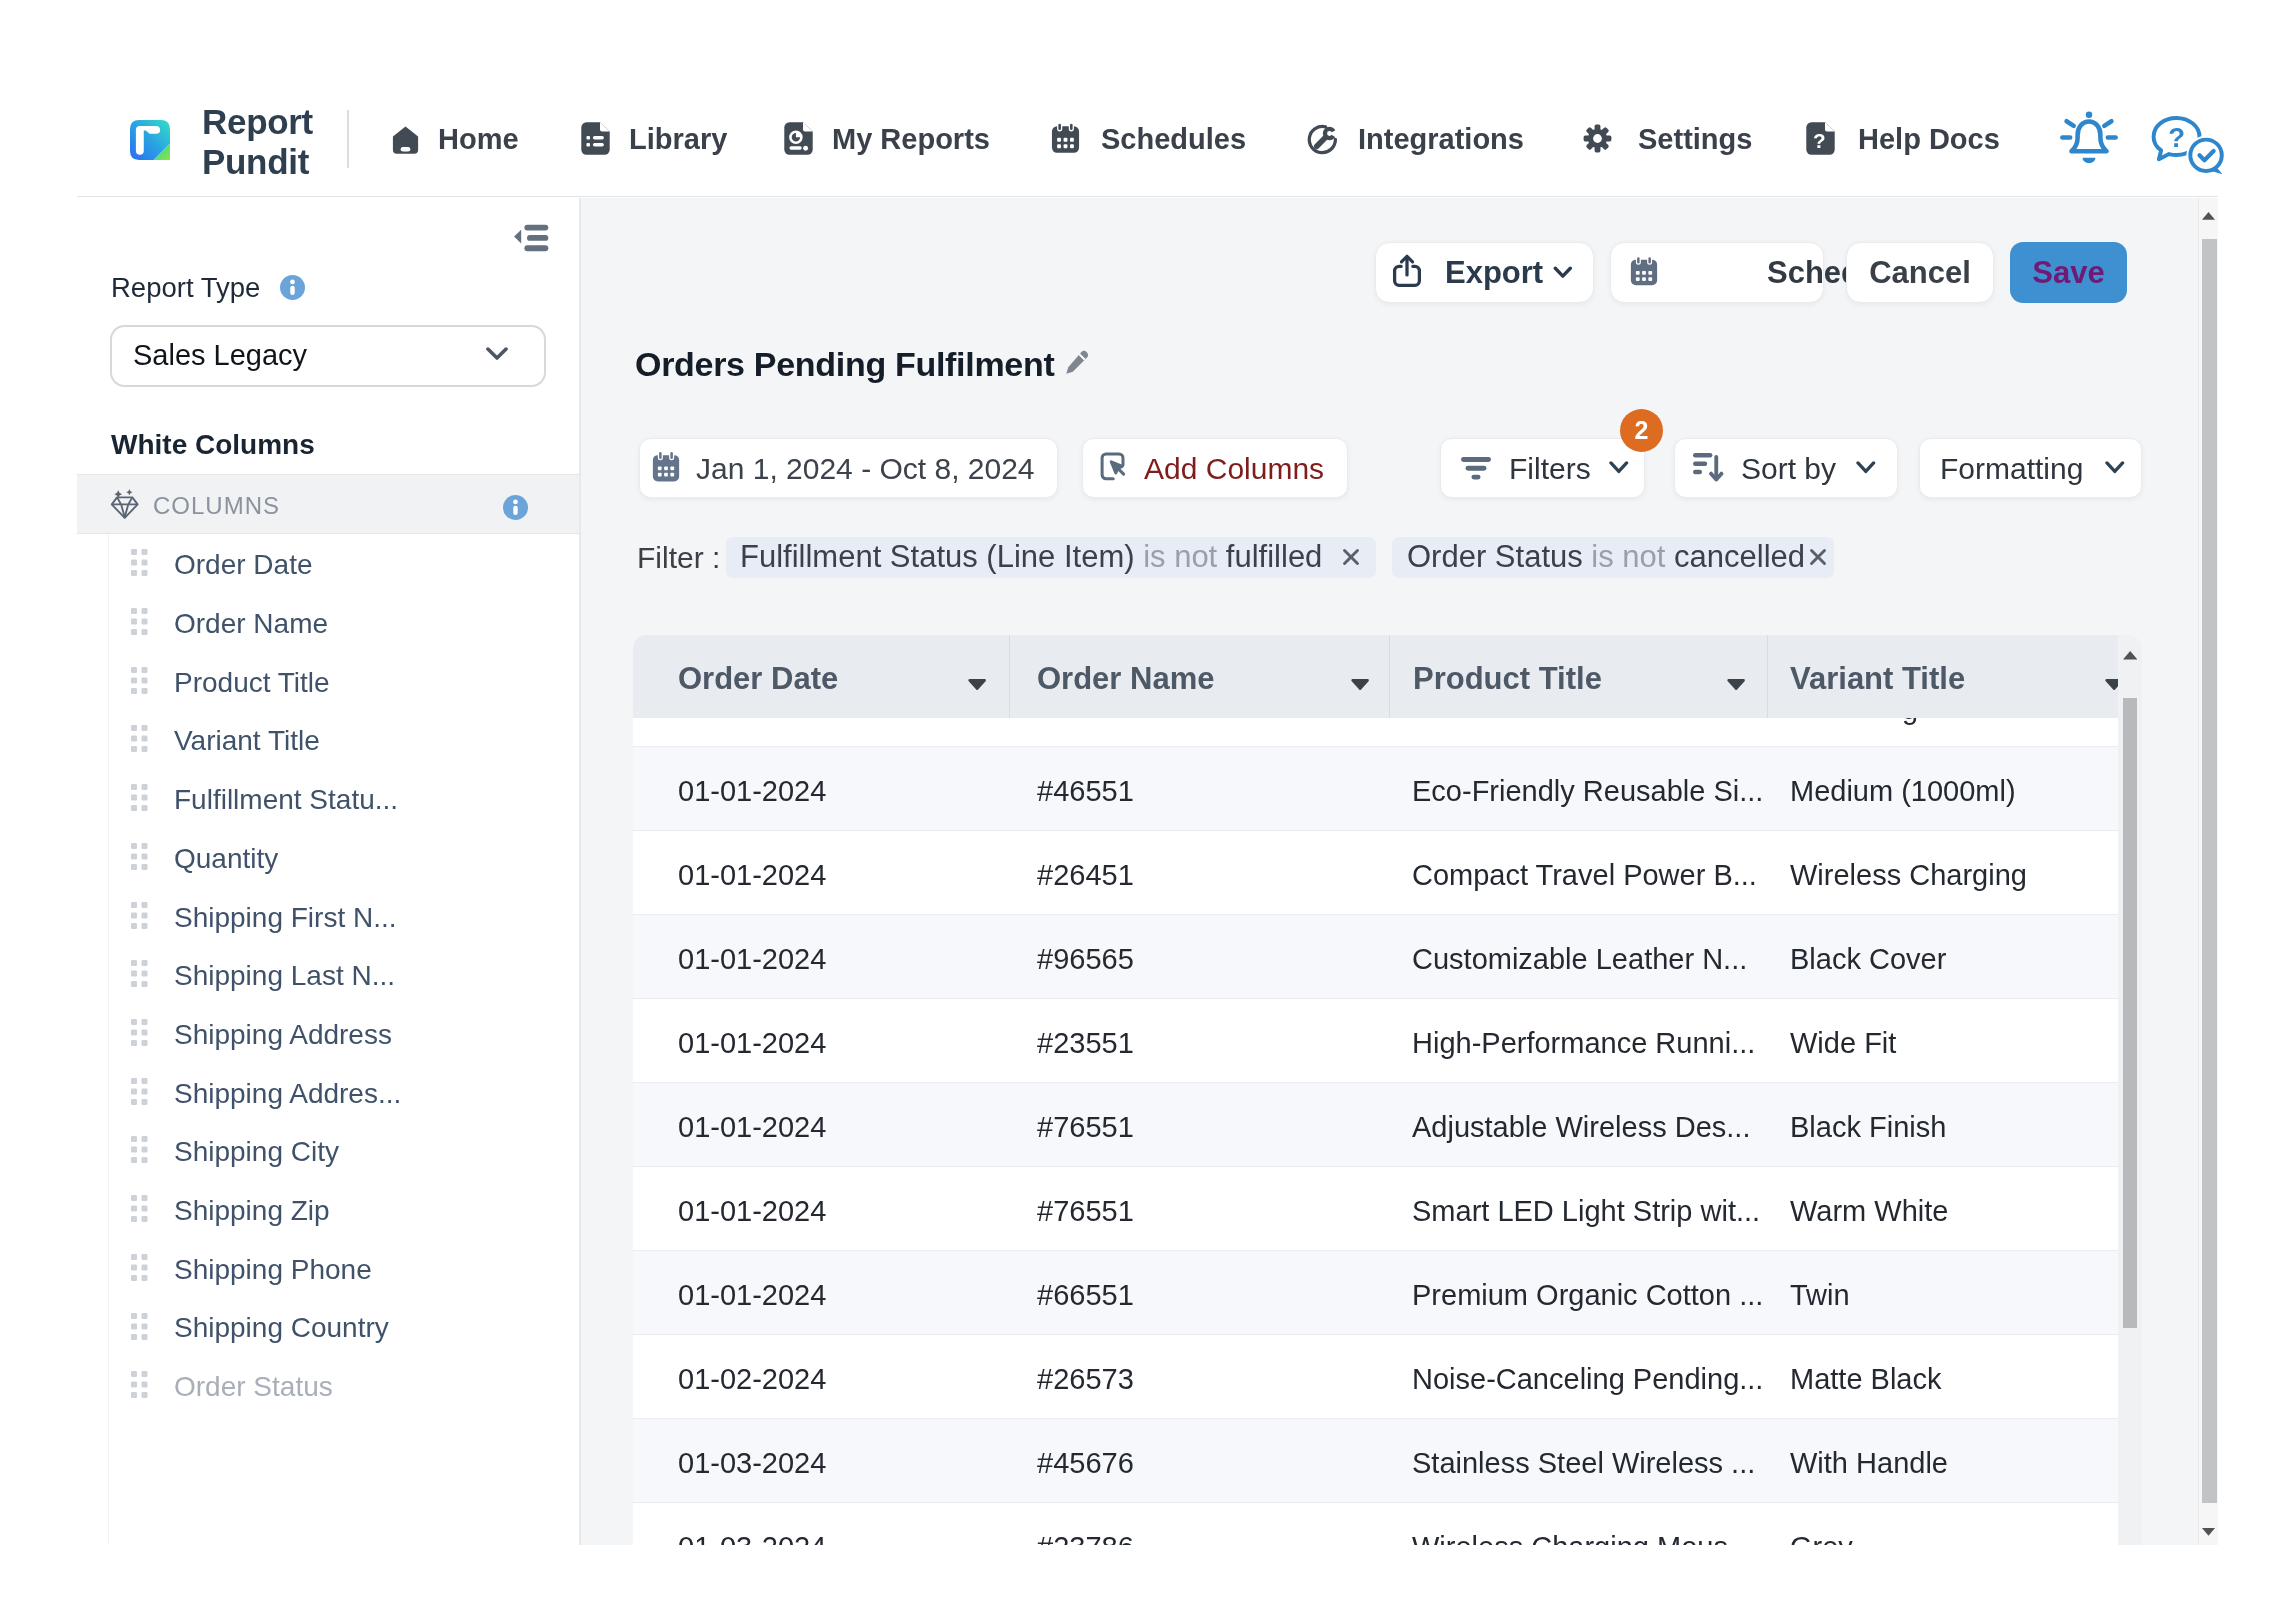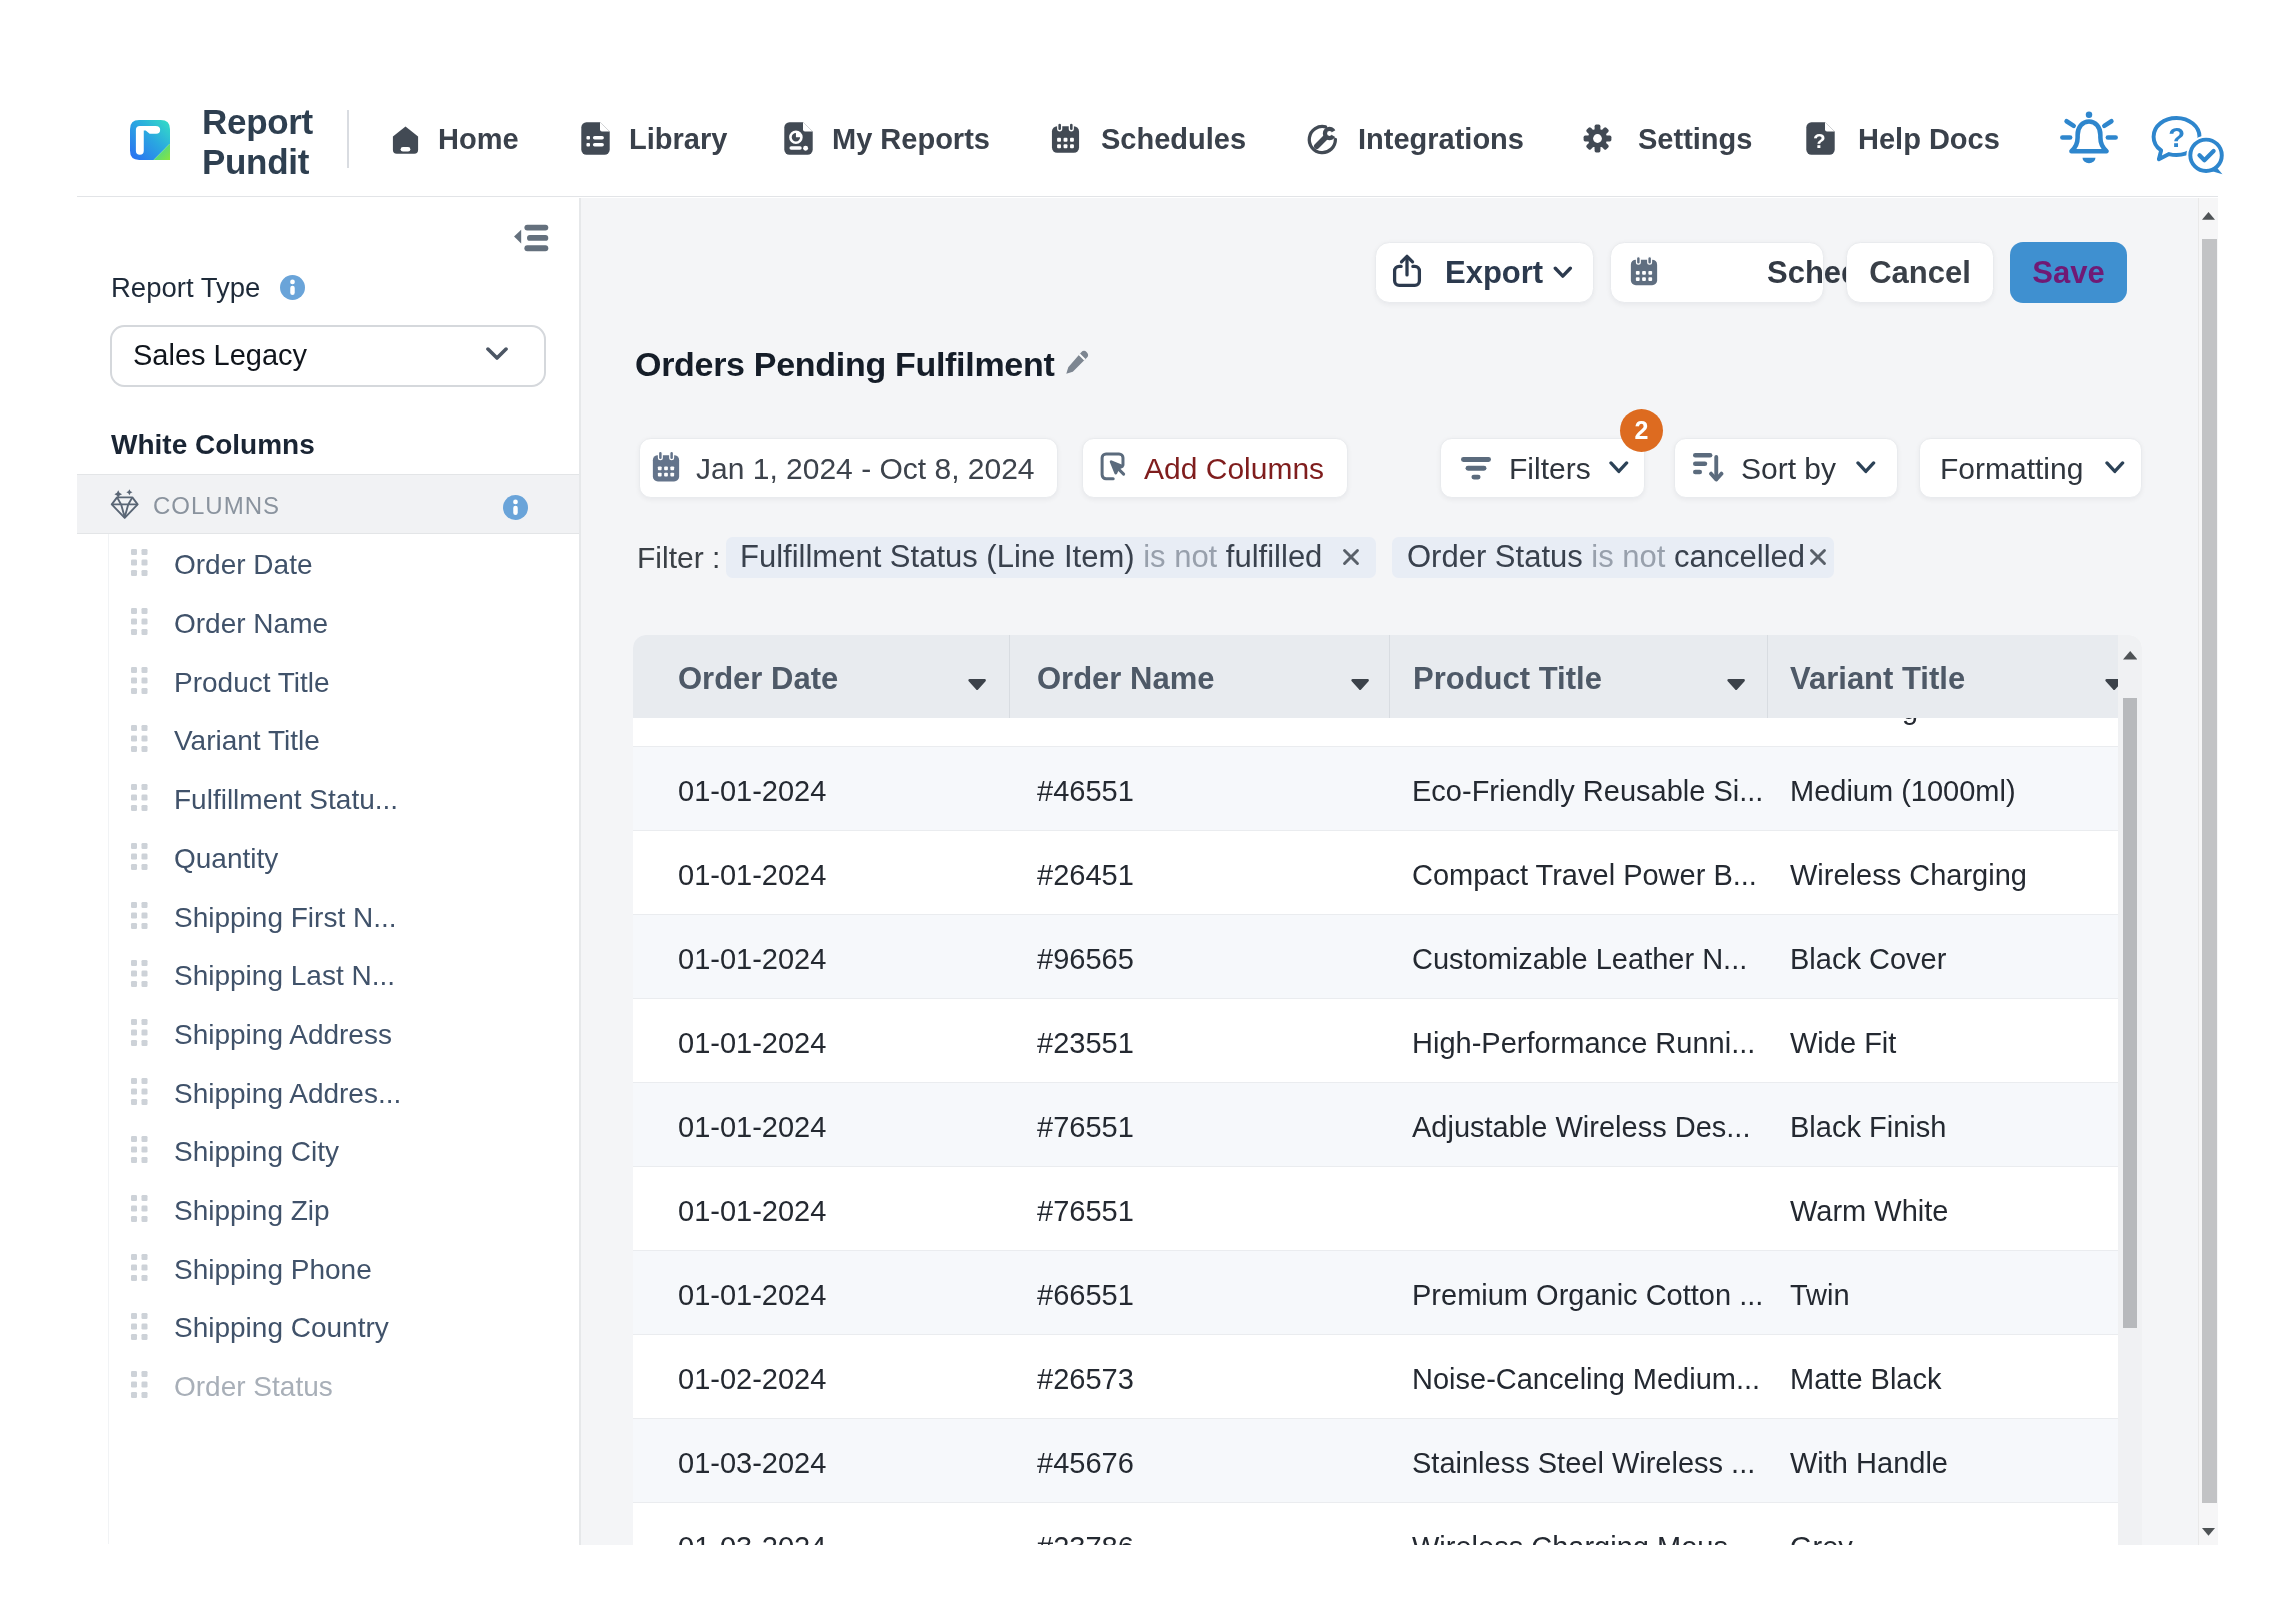--- a/index.html
+++ b/index.html
@@ -364,32 +364,33 @@
       </div>
   <div class="tr lt">
         <span class="td c1">01-01-2024</span>
         <span class="td c2">#76551</span>
         <span class="td c3">Adjustable Wireless Des...</span>
         <span class="td c4">Black Finish</span>
       </div>
   <div class="tr">
         <span class="td c1">01-01-2024</span>
         <span class="td c2">#76551</span>
+        <span class="td c3">Smart LED Light Strip wit...</span>
         <span class="td c4">Warm White</span>
       </div>
   <div class="tr lt">
         <span class="td c1">01-01-2024</span>
         <span class="td c2">#66551</span>
         <span class="td c3">Premium Organic Cotton ...</span>
         <span class="td c4">Twin</span>
       </div>
   <div class="tr">
         <span class="td c1">01-02-2024</span>
         <span class="td c2">#26573</span>
-        <span class="td c3">Noise-Canceling Medium...</span>
+        <span class="td c3">Noise-Canceling Pending...</span>
         <span class="td c4">Matte Black</span>
       </div>
   <div class="tr lt">
         <span class="td c1">01-03-2024</span>
         <span class="td c2">#45676</span>
         <span class="td c3">Stainless Steel Wireless ...</span>
         <span class="td c4">With Handle</span>
       </div>
   <div class="tr">
         <span class="td c1">01-03-2024</span>

